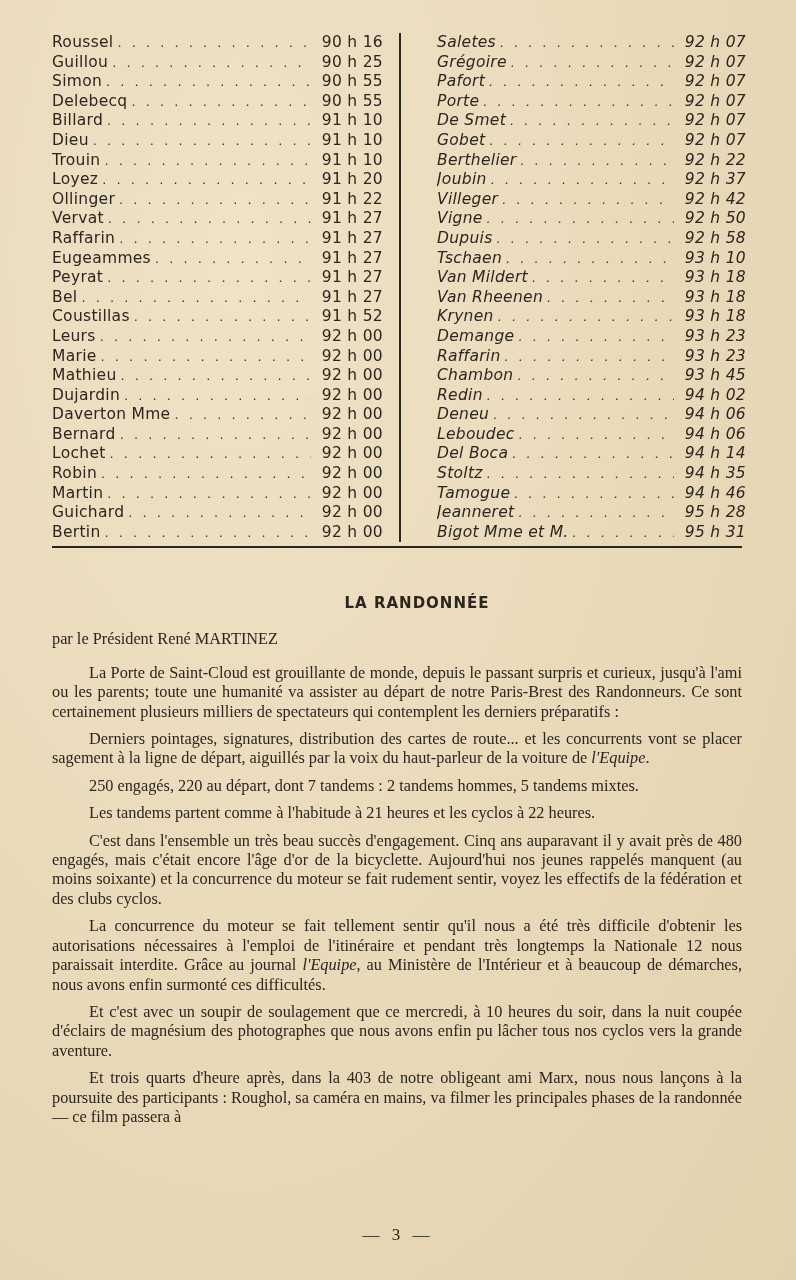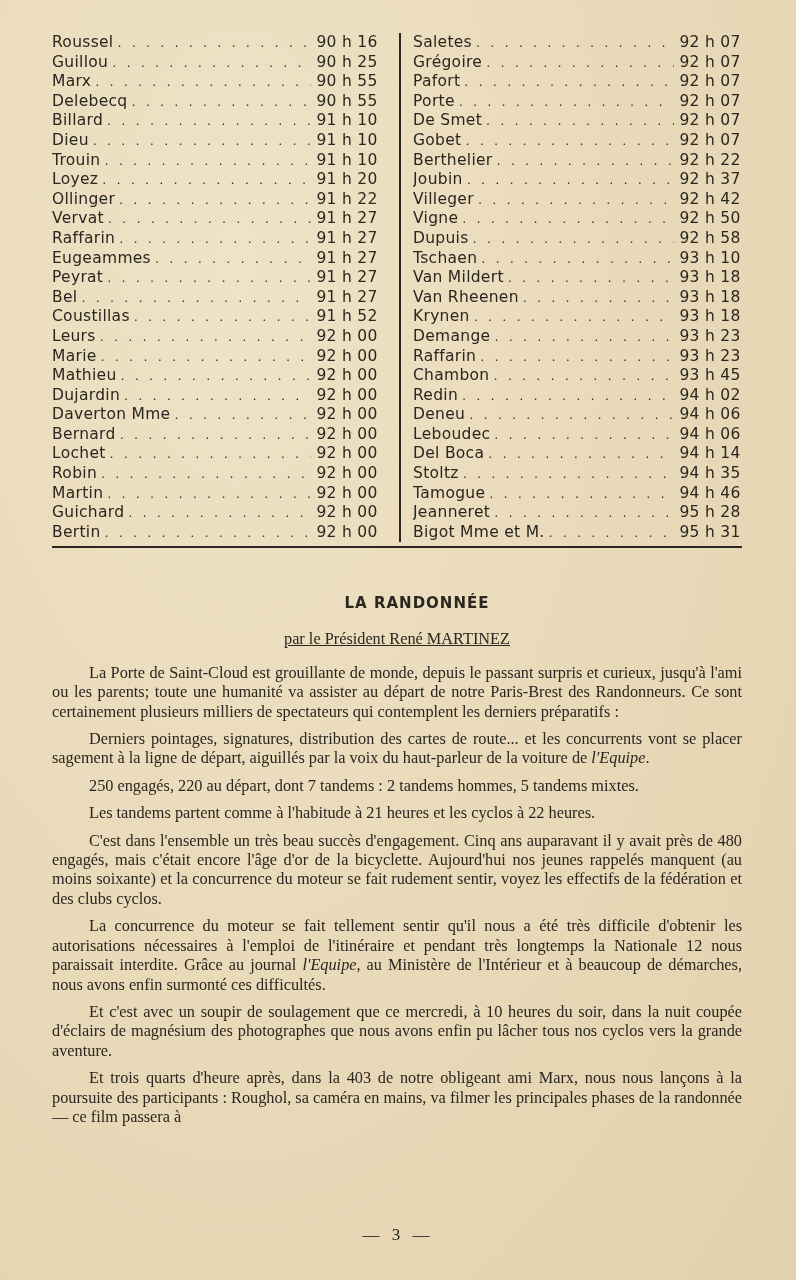--- a/index.html
+++ b/index.html
@@ -12,46 +12,46 @@
   }
   .results {
     position: absolute; left: 52px; top: 33px; width: 690px;
     display: flex;
     font-family: "DejaVu Sans", sans-serif;
     font-size: 15.5px;
     letter-spacing: 0.3px;
   }
   .col { width: 345px; }
   .col.left { padding-right: 16px; border-right: 2px solid #2a2620; box-sizing: border-box; width: 349px; }
-  .col.right { padding-left: 12px; box-sizing: border-box; width: 345px; }
+  .col.right { padding-left: 36px; box-sizing: border-box; width: 345px; font-style: italic; }
   .row {
     display: flex; align-items: baseline; height: 19.6px; line-height: 19.6px;
     white-space: nowrap; overflow: hidden;
   }
   .row .name { flex: 0 0 auto; }
   .row .dots {
     flex: 1 1 auto; overflow: hidden; color: #3a342a;
     letter-spacing: 3px; padding-left: 4px; font-size: 13px;
   }
   .row .dots::after { content: ". . . . . . . . . . . . . . . . . . . . . . . . . . . . . . . . . . . . ."; }
-  .row .time { flex: 0 0 auto; text-align: center; width: 72px; }
+  .row .time { flex: 0 0 auto; text-align: right; width: 72px; }
   .rule {
     position: absolute; left: 52px; top: 546px; width: 690px; height: 2px; background: #2a2620;
   }
   .article {
     position: absolute; left: 52px; top: 578px; width: 690px;
     font-family: "Liberation Serif", serif;
     font-size: 16.3px; line-height: 19.4px;
     text-align: justify;
   }
   .article h1 {
     margin: 16px; text-align: center; font-family: "DejaVu Sans", sans-serif;
     font-size: 15px; font-weight: bold; letter-spacing: 1px; padding-left: 40px;
   }
-  .byline { text-align: center; margin: 4px 0 14px 0; font-size: 16.3px; text-decoration: underline; }
+  .byline { text-align: left; margin: 4px 0 14px 0; font-size: 16.3px; }
   .article p { margin: 0 0 8px 0; text-indent: 37px; }
   .article em { font-style: italic; }
   .pagenum {
     position: absolute; left: 0; width: 796px; top: 1225px; text-align: center;
     font-family: "Liberation Serif", serif; font-size: 17px; letter-spacing: 4px;
   }
 </style>
 </head>
 <body>
 
@@ -61,21 +61,21 @@
         <span class="name">Roussel</span>
         <span class="dots"></span>
         <span class="time">90 h 16</span>
       </div>
       <div class="row">
         <span class="name">Guillou</span>
         <span class="dots"></span>
         <span class="time">90 h 25</span>
       </div>
       <div class="row">
-        <span class="name">Marx</span>
+        <span class="name">Simon</span>
         <span class="dots"></span>
         <span class="time">90 h 55</span>
       </div>
       <div class="row">
         <span class="name">Delebecq</span>
         <span class="dots"></span>
         <span class="time">90 h 55</span>
       </div>
       <div class="row">
         <span class="name">Billard</span>

